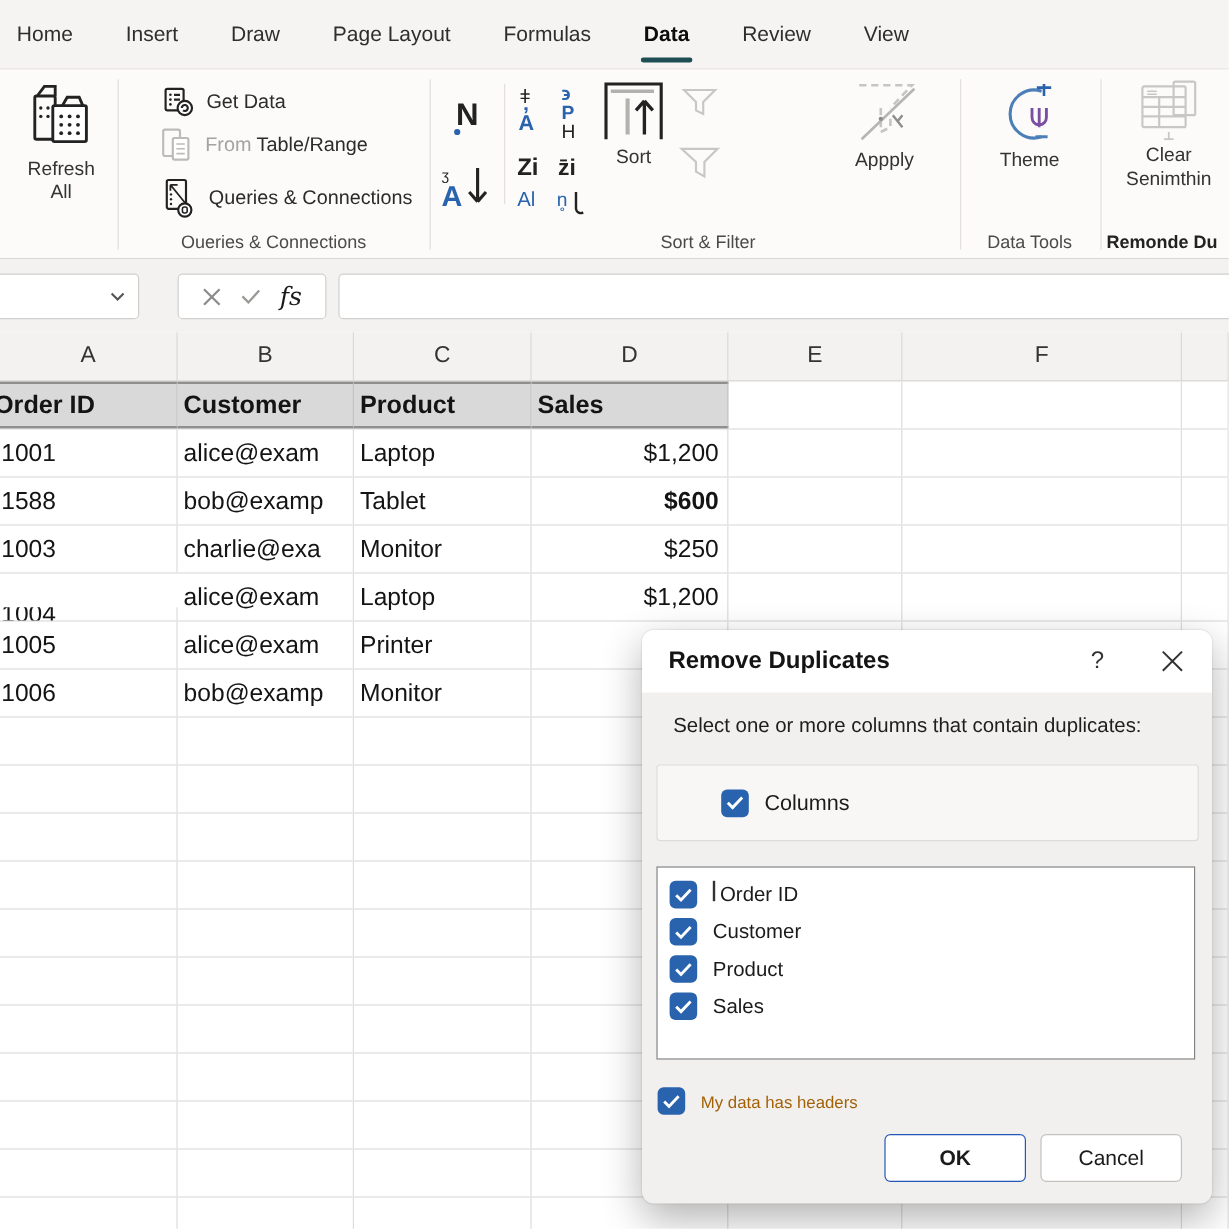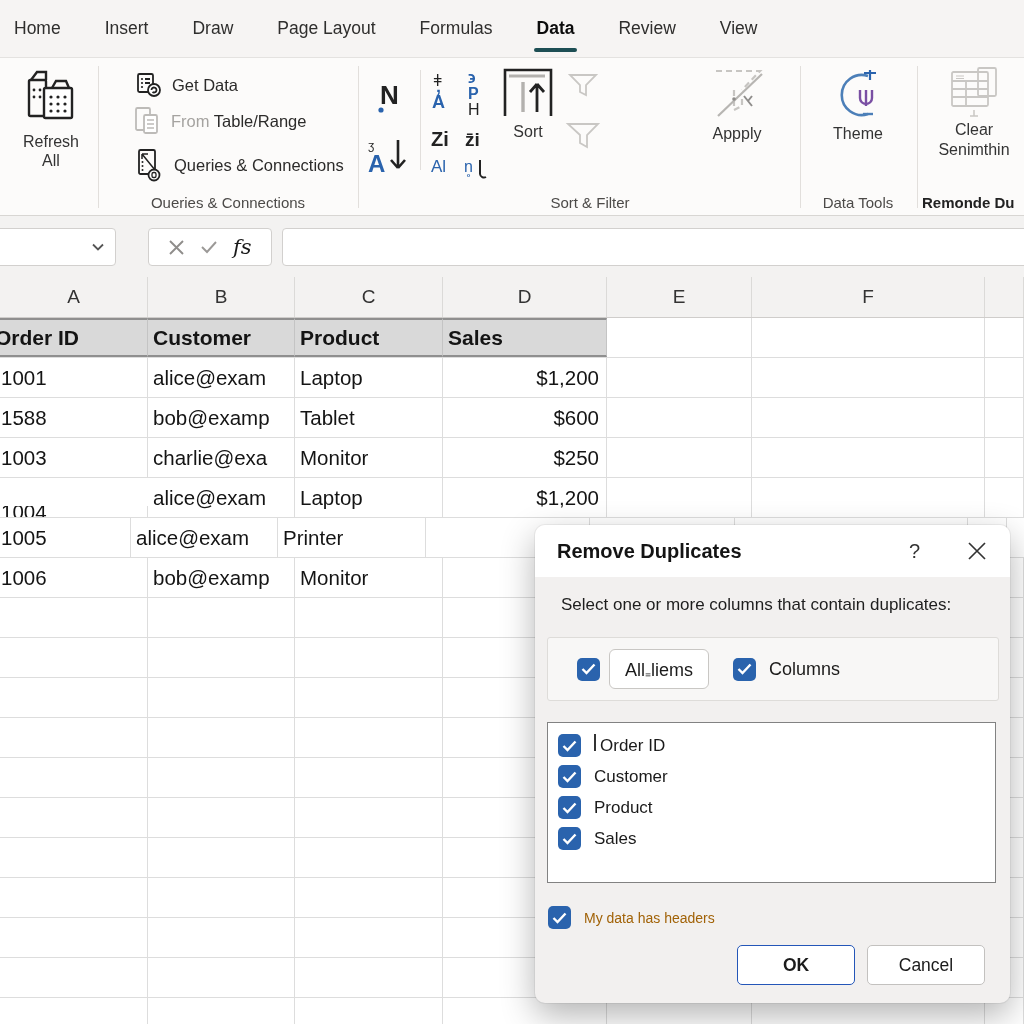--- a/index.html
+++ b/index.html
@@ -361,21 +361,21 @@
       <div class="cell" style="width: 148px;">Laptop</div>
       <div class="cell right" style="width: 164px;">$1,200</div>
       <div class="cell" style="width: 145px;"></div>
       <div class="cell" style="width: 233px;"></div>
       <div class="cell" style="width: 39px;"></div>
     </div>
     <div class="grow">
       <div class="cell num" style="width: 148px;">1588</div>
       <div class="cell" style="width: 147px;">bob@examp</div>
       <div class="cell" style="width: 148px;">Tablet</div>
-      <div class="cell right" style="width: 164px;">$600</div>
+      <div class="cell right" style="width: 164px; font-weight: bold;">$600</div>
       <div class="cell" style="width: 145px;"></div>
       <div class="cell" style="width: 233px;"></div>
       <div class="cell" style="width: 39px;"></div>
     </div>
     <div class="grow">
       <div class="cell num" style="width: 148px;">1003</div>
       <div class="cell" style="width: 147px;">charlie@exa</div>
       <div class="cell" style="width: 148px;">Monitor</div>
       <div class="cell right" style="width: 164px;">$250</div>
       <div class="cell" style="width: 145px;"></div>
@@ -385,21 +385,21 @@
     <div class="grow">
       <div class="cell num" style="width: 148px; margin-top: 28px;">1004</div>
       <div class="cell" style="width: 147px;">alice@exam</div>
       <div class="cell" style="width: 148px;">Laptop</div>
       <div class="cell right" style="width: 164px;">$1,200</div>
       <div class="cell" style="width: 145px;"></div>
       <div class="cell" style="width: 233px;"></div>
       <div class="cell" style="width: 39px;"></div>
     </div>
     <div class="grow">
-      <div class="cell num" style="width: 131px;">1005</div>
+      <div class="cell num" style="width: 148px;">1005</div>
       <div class="cell" style="width: 147px;">alice@exam</div>
       <div class="cell" style="width: 148px;">Printer</div>
       <div class="cell right" style="width: 164px;"></div>
       <div class="cell" style="width: 145px;"></div>
       <div class="cell" style="width: 233px;"></div>
       <div class="cell" style="width: 39px;"></div>
     </div>
     <div class="grow">
       <div class="cell num" style="width: 148px;">1006</div>
       <div class="cell" style="width: 147px;">bob@examp</div>
@@ -517,28 +517,20 @@
     <span>
       <svg width="22" height="22" viewBox="0 0 22 22" stroke="#333" stroke-width="1.7">
           <path d="M3 3 L19 19 M19 3 L3 19"></path>
         </svg>
     </span>
   </div>
 
   <div class="dlg-prompt">Select one or more columns that contain duplicates:</div>
 
   <div class="selbox">
-    <span class="cbrow">
-      <span class="cb">
-        <svg width="15" height="12" viewBox="0 0 15 12" fill="none" stroke="#fff" stroke-width="2.4">
-            <path d="M1.5 6 L5.5 10 L13.5 1.5"></path>
-          </svg>
-      </span>
-      <span class="chip">All₌liems</span>
-    </span>
     <span class="cbrow" style="margin-left:24px;gap:13px">
       <span class="cb">
         <svg width="15" height="12" viewBox="0 0 15 12" fill="none" stroke="#fff" stroke-width="2.4">
             <path d="M1.5 6 L5.5 10 L13.5 1.5"></path>
           </svg>
       </span>
       <span style="font-size:18px">Columns</span>
     </span>
   </div>
 

